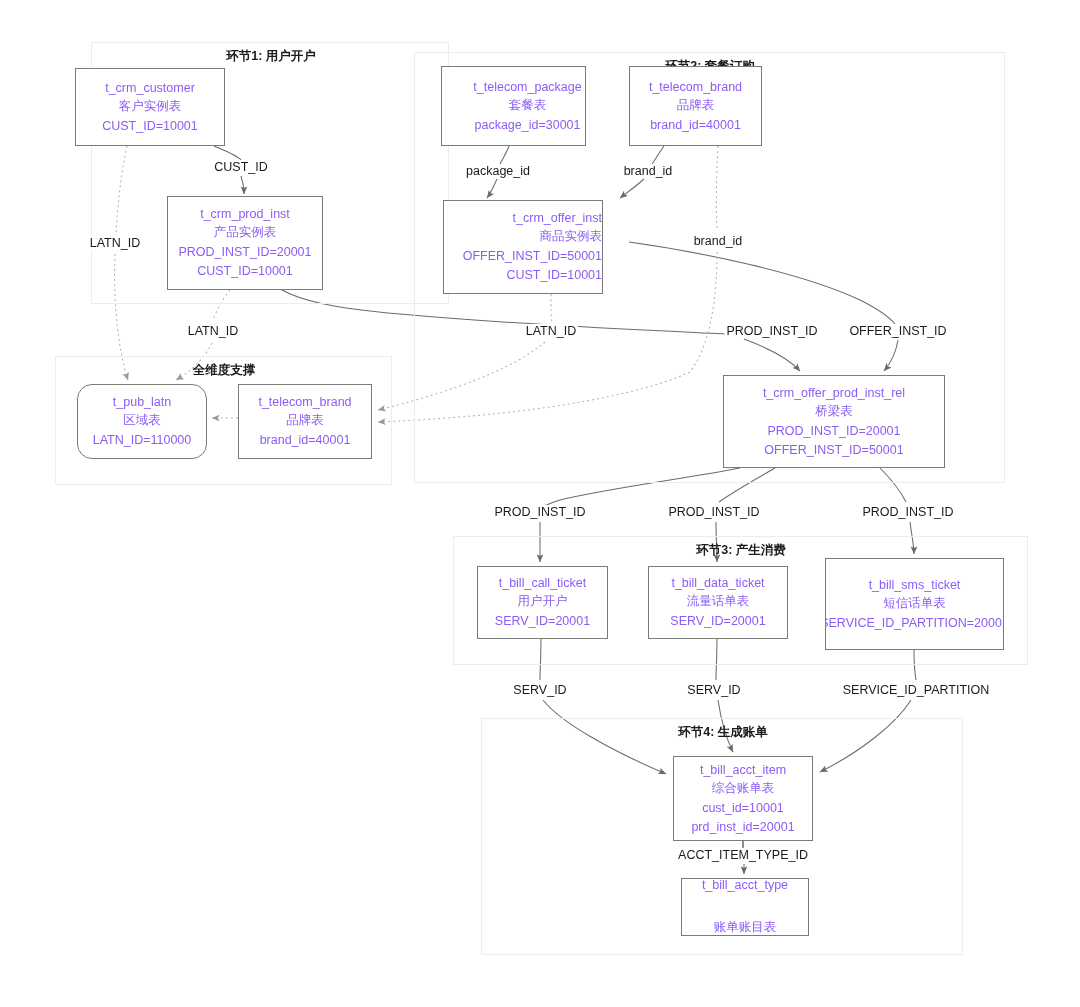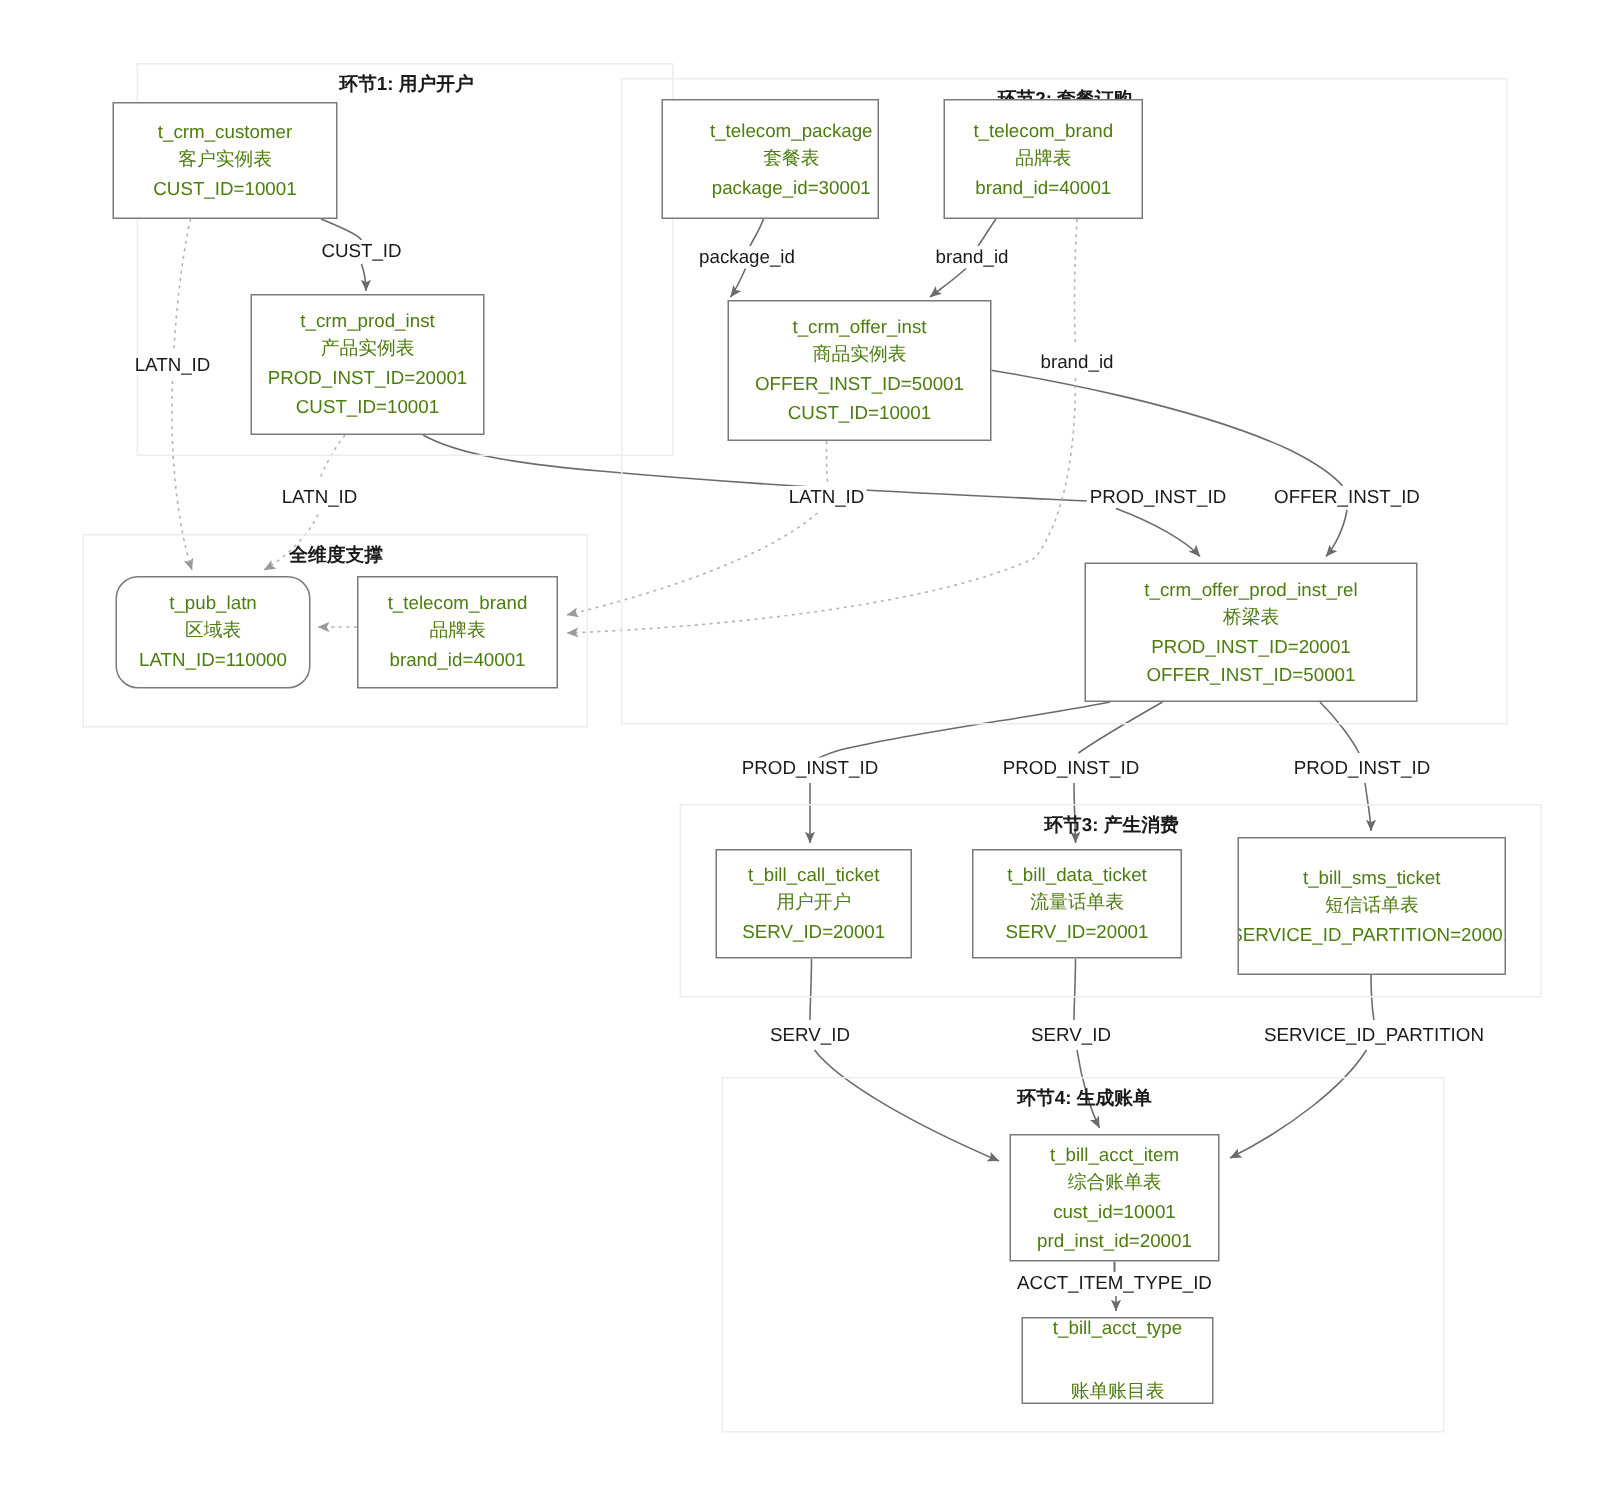--- a/index.html
+++ b/index.html
@@ -44,21 +44,21 @@
     display:flex;
     flex-direction:column;
     align-items:center;
     justify-content:center;
     overflow:hidden;
     white-space:nowrap;
   }
   .node .ln{
     font-size:12.5px;
     line-height:19px;
-    color:#4d7c0f;
+    color:#8b5cf6;
     text-align:center;
   }
   .node .ln.cjk{
     font-size:12.5px;
     font-family:Liberation Mono, monospace;
   }
   .edge-label{
     position:absolute;
     font-size:12.5px;
     color:#1a1a1a;
@@ -168,21 +168,21 @@
   <div class="node" id="node-2" style="left: 441px; top: 66px; width: 145px; height: 80px; padding-left: 28px;">
       <div class="ln">t_telecom_package</div>
       <div class="ln cjk">套餐表</div>
       <div class="ln">package_id=30001</div>
     </div>
   <div class="node" id="node-3" style="left: 629px; top: 66px; width: 133px; height: 80px;">
       <div class="ln">t_telecom_brand</div>
       <div class="ln cjk">品牌表</div>
       <div class="ln">brand_id=40001</div>
     </div>
-  <div class="node" id="node-4" style="left: 485px; top: 200px; width: 176px; height: 94px;">
+  <div class="node" id="node-4" style="left: 443px; top: 200px; width: 160px; height: 94px; align-items: flex-end;">
       <div class="ln">t_crm_offer_inst</div>
       <div class="ln cjk">商品实例表</div>
       <div class="ln">OFFER_INST_ID=50001</div>
       <div class="ln">CUST_ID=10001</div>
     </div>
   <div class="node" id="node-5" style="left: 77px; top: 384px; width: 130px; height: 75px; border-radius: 15px;">
       <div class="ln">t_pub_latn</div>
       <div class="ln cjk">区域表</div>
       <div class="ln">LATN_ID=110000</div>
     </div>

